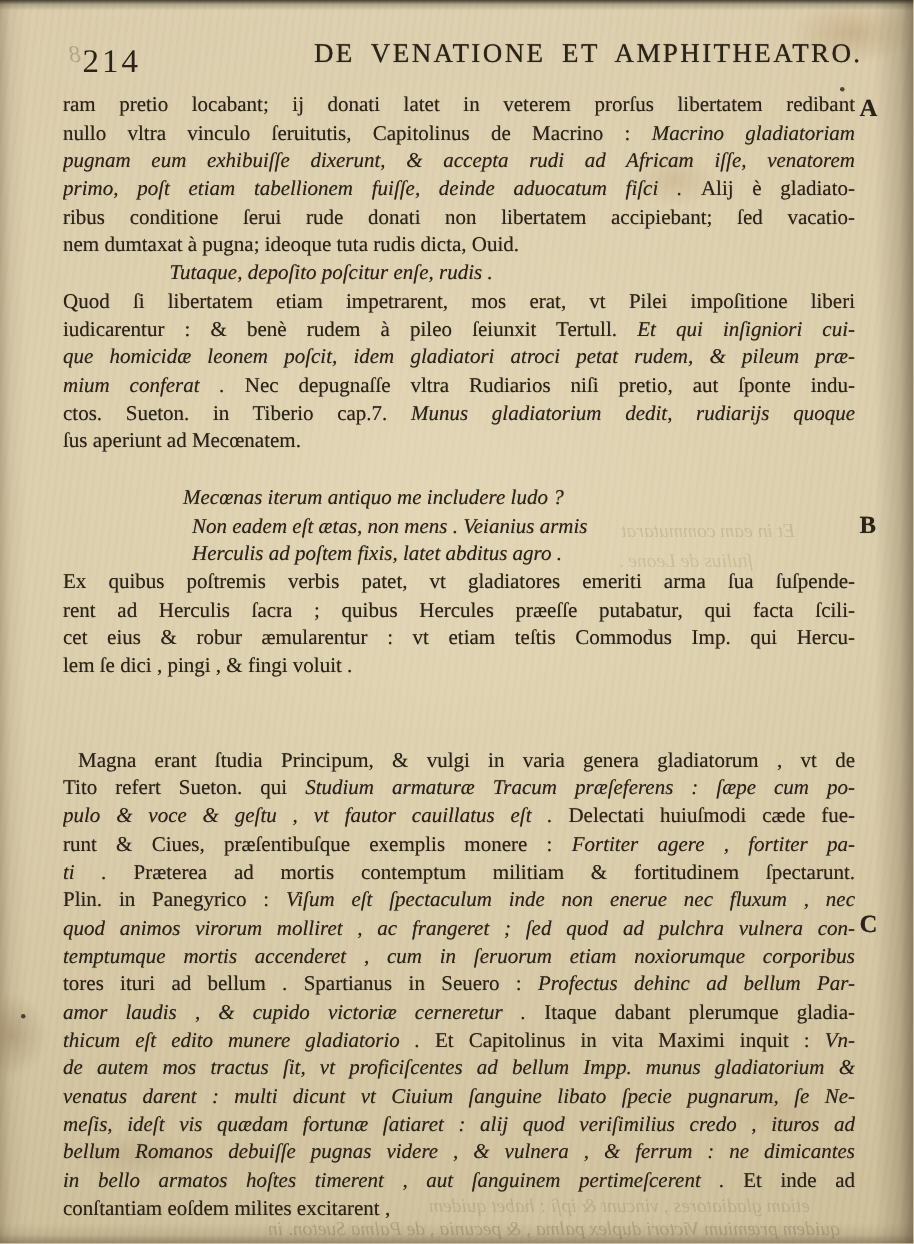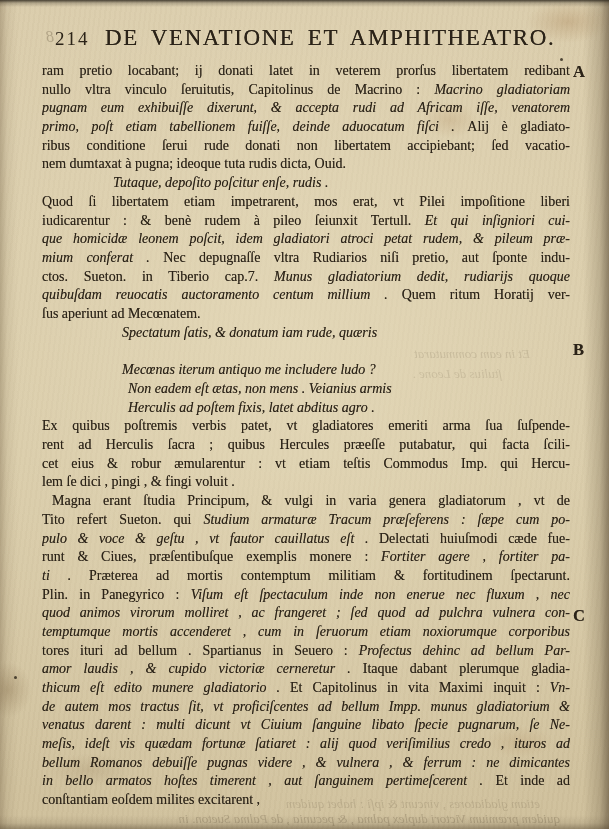--- a/index.html
+++ b/index.html
@@ -23,25 +23,25 @@
       linear-gradient(0deg,   rgba(80,66,45,0.45) 0px, rgba(80,66,45,0.12) 6px, transparent 14px),
       linear-gradient(90deg,  rgba(110,92,64,0.35) 0px, rgba(110,92,64,0.10) 7px, transparent 18px),
       linear-gradient(270deg, rgba(75,60,40,0.55) 0px, rgba(95,80,55,0.25) 9px, transparent 26px),
       radial-gradient(ellipse 120% 90% at 48% 42%, rgba(236,226,196,0.55), rgba(214,200,165,0.0) 70%),
       repeating-linear-gradient(97deg, rgba(120,100,70,0.035) 0 2px, rgba(236,226,200,0.03) 2px 5px),
       linear-gradient(180deg,#d9cbaa 0%, #d6c8a5 55%, #cfc09c 100%);
   }
   #header{position:absolute;top:25px;left:0;width:100%;height:30px;color:#2b2318;}
   #page-number{
     position:absolute;left:55px;top:3px;
-    font-size:19px;letter-spacing:2px;
+    font-size:22px;letter-spacing:2px;
   }
   #page-title{
     position:absolute;left:105px;top:0;width:470px;
-    text-align:left;font-size:23px;letter-spacing:1.6px;word-spacing:5px;
+    text-align:right;font-size:18px;letter-spacing:1.6px;word-spacing:5px;
     text-shadow:0 0 0.6px rgba(43,35,24,0.85);
     white-space:nowrap;
     font-family:Liberation Serif, serif;
   }
   #text-block{
     position:absolute;left:42px;top:62px;width:528px;
     color:#2b2318;font-size:14px;
     text-shadow:0 0 0.5px rgba(43,35,24,0.55);
   }
   .line{height:18.7px;line-height:18.7px;overflow:hidden;}
@@ -80,31 +80,29 @@
       <div class="line just"><span class="it">pugnam eum exhibuiſſe dixerunt, &amp; accepta rudi ad Africam iſſe, venatorem</span></div>
       <div class="line just"><span class="it">primo, poſt etiam tabellionem fuiſſe, deinde aduocatum fiſci . </span><span>Alij è gladiato-</span></div>
       <div class="line just"><span>ribus conditione ſerui rude donati non libertatem accipiebant; ſed vacatio-</span></div>
       <div class="line left"><span>nem dumtaxat à pugna; ideoque tuta rudis dicta, Ouid.</span></div>
       <div class="line left" style="padding-left: 71px;"><span class="it">Tutaque, depoſito poſcitur enſe, rudis .</span></div>
       <div class="line just"><span>Quod ſi libertatem etiam impetrarent, mos erat, vt Pilei impoſitione liberi</span></div>
       <div class="line just"><span>iudicarentur : &amp; benè rudem à pileo ſeiunxit Tertull. </span><span class="it">Et qui inſigniori cui-</span></div>
       <div class="line just"><span class="it">que homicidæ leonem poſcit, idem gladiatori atroci petat rudem, &amp; pileum præ-</span></div>
       <div class="line just"><span class="it">mium conferat . </span><span>Nec depugnaſſe vltra Rudiarios niſi pretio, aut ſponte indu-</span></div>
       <div class="line just"><span>ctos. Sueton. in Tiberio cap.7. </span><span class="it">Munus gladiatorium dedit, rudiarijs quoque</span></div>
-      <div class="line just"><span class="it">quibuſdam reuocatis auctoramento centum millium . </span><span>Quem ritum Horatij ver-</span></div>
       <div class="line left"><span>ſus aperiunt ad Mecœnatem.</span></div>
-      <div class="line left" style="padding-left: 80px;"><span class="it">Spectatum ſatis, &amp; donatum iam rude, quæris</span></div>
       <div class="line left" style="padding-left: 80px; margin-top: 19px;"><span class="it">Mecœnas iterum antiquo me includere ludo ?</span></div>
       <div class="line left" style="padding-left: 86px;"><span class="it">Non eadem eſt ætas, non mens . Veianius armis</span></div>
       <div class="line left" style="padding-left: 86px;"><span class="it">Herculis ad poſtem fixis, latet abditus agro .</span></div>
       <div class="line just"><span>Ex quibus poſtremis verbis patet, vt gladiatores emeriti arma ſua ſuſpende-</span></div>
       <div class="line just"><span>rent ad Herculis ſacra ; quibus Hercules præeſſe putabatur, qui facta ſcili-</span></div>
       <div class="line just"><span>cet eius &amp; robur æmularentur : vt etiam teſtis Commodus Imp. qui Hercu-</span></div>
       <div class="line left"><span>lem ſe dici , pingi , &amp; fingi voluit .</span></div>
-      <div class="line just" style="padding-left: 10px;"><span>Magna erant ſtudia Principum, &amp; vulgi in varia genera gladiatorum , vt de</span></div>
+      <div class="line just" style="padding-left: 10px; margin-top: 44px;"><span>Magna erant ſtudia Principum, &amp; vulgi in varia genera gladiatorum , vt de</span></div>
       <div class="line just"><span>Tito refert Sueton. qui </span><span class="it">Studium armaturæ Tracum præſeferens : ſæpe cum po-</span></div>
       <div class="line just"><span class="it">pulo &amp; voce &amp; geſtu , vt fautor cauillatus eſt . </span><span>Delectati huiuſmodi cæde fue-</span></div>
       <div class="line just"><span>runt &amp; Ciues, præſentibuſque exemplis monere : </span><span class="it">Fortiter agere , fortiter pa-</span></div>
       <div class="line just"><span class="it">ti . </span><span>Præterea ad mortis contemptum militiam &amp; fortitudinem ſpectarunt.</span></div>
       <div class="line just"><span>Plin. in Panegyrico : </span><span class="it">Viſum eſt ſpectaculum inde non enerue nec fluxum , nec</span></div>
       <div class="line just"><span class="it">quod animos virorum molliret , ac frangeret ; ſed quod ad pulchra vulnera con-</span></div>
       <div class="line just"><span class="it">temptumque mortis accenderet , cum in ſeruorum etiam noxiorumque corporibus</span></div>
       <div class="line just"><span>tores ituri ad bellum .  Spartianus in Seuero : </span><span class="it">Profectus dehinc ad bellum Par-</span></div>
       <div class="line just"><span class="it">amor laudis , &amp; cupido victoriæ cerneretur . </span><span>Itaque dabant plerumque gladia-</span></div>
       <div class="line just"><span class="it">thicum eſt edito munere gladiatorio . </span><span>Et Capitolinus in vita Maximi inquit : </span><span class="it">Vn-</span></div>

